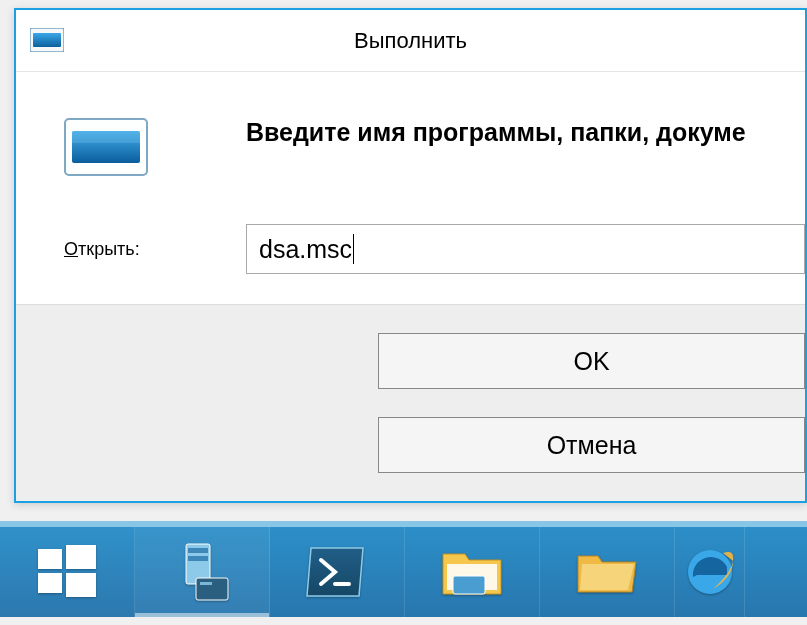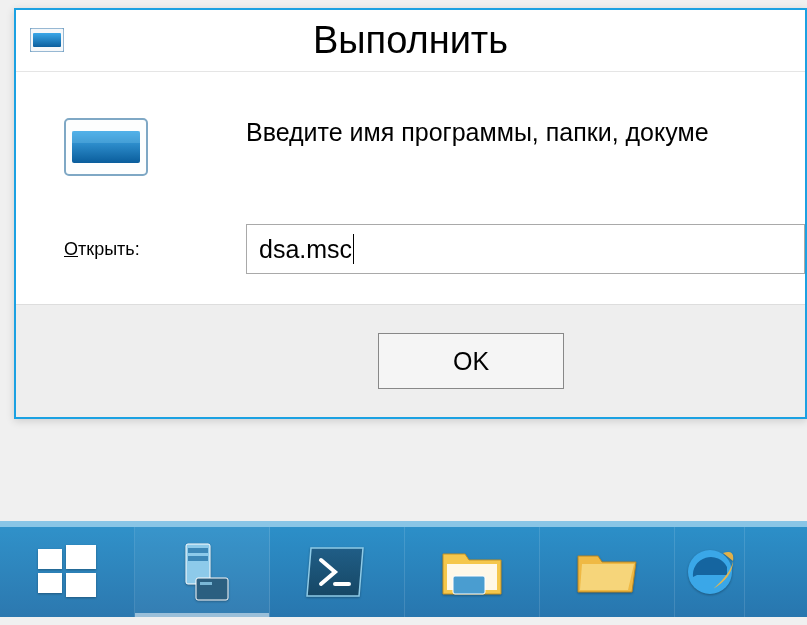--- a/index.html
+++ b/index.html
@@ -33,32 +33,33 @@
       left: 14px;
       top: 18px;
       width: 34px;
       height: 24px;
     }
     .titlebar .title {
       position: absolute;
       left: 0;
       right: 0;
       text-align: center;
-      font-size: 38px;
+      font-size: 22px;
       font-weight: 400;
       color: #000;
     }
     .content {
       padding: 44px 0 0 0;
       background: #fff;
     }
     .row1 {
       display: flex;
       align-items: flex-start;
       padding: 0 0 0 48px;
+      font-weight: bold;
     }
     .run-icon-large {
       width: 84px;
       height: 58px;
       flex-shrink: 0;
       margin-top: 2px;
     }
     .description {
       font-size: 25px;
       line-height: 1.35;
@@ -105,20 +106,21 @@
       margin-left: 1px;
     }
     .button-row {
       background: #eeeeee;
       padding: 28px 0;
       display: flex;
       justify-content: flex-start;
       gap: 28px;
       padding-left: 362px;
       border-top: 1px solid #ddd;
+      flex-direction: column;
     }
     .btn {
       min-width: 186px;
       height: 56px;
       border: 1.5px solid #888;
       background: #f5f5f5;
       font-size: 25px;
       color: #000;
       display: flex;
       align-items: center;
@@ -192,20 +194,21 @@
       <div class="open-label">
         <span class="underline">О</span><span>ткрыть:</span>
       </div>
       <div class="input-box">
         <span class="input-value">dsa.msc</span>
           <span class="cursor"></span>
       </div>
     </div>
     <div class="button-row">
       <div class="btn">OK</div>
+      <div class="btn">Отмена</div>
     </div>
   </div>
 </div>
 
 <div class="taskbar">
   <div class="tb-item start">
     <svg width="62" height="62" viewBox="0 0 62 62">
       <rect x="2" y="8" width="24" height="20" fill="#ffffff"></rect>
       <rect x="30" y="4" width="30" height="24" fill="#ffffff"></rect>
       <rect x="2" y="32" width="24" height="20" fill="#ffffff"></rect>

